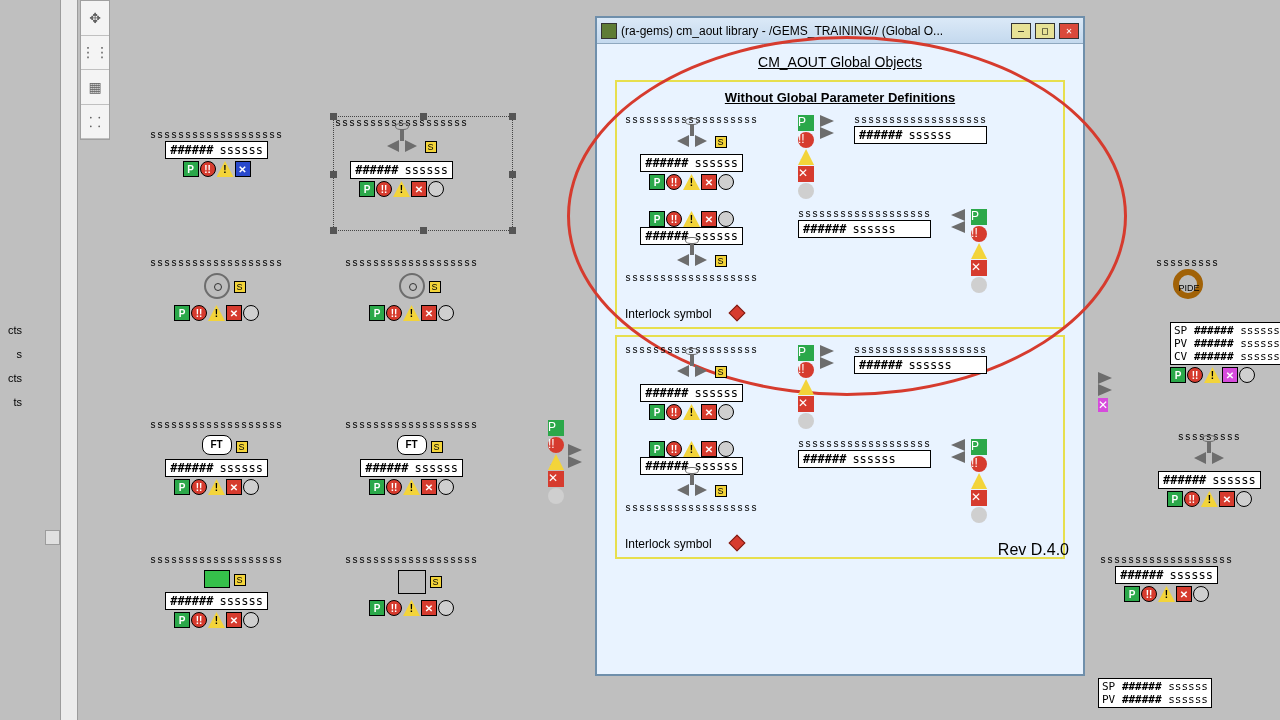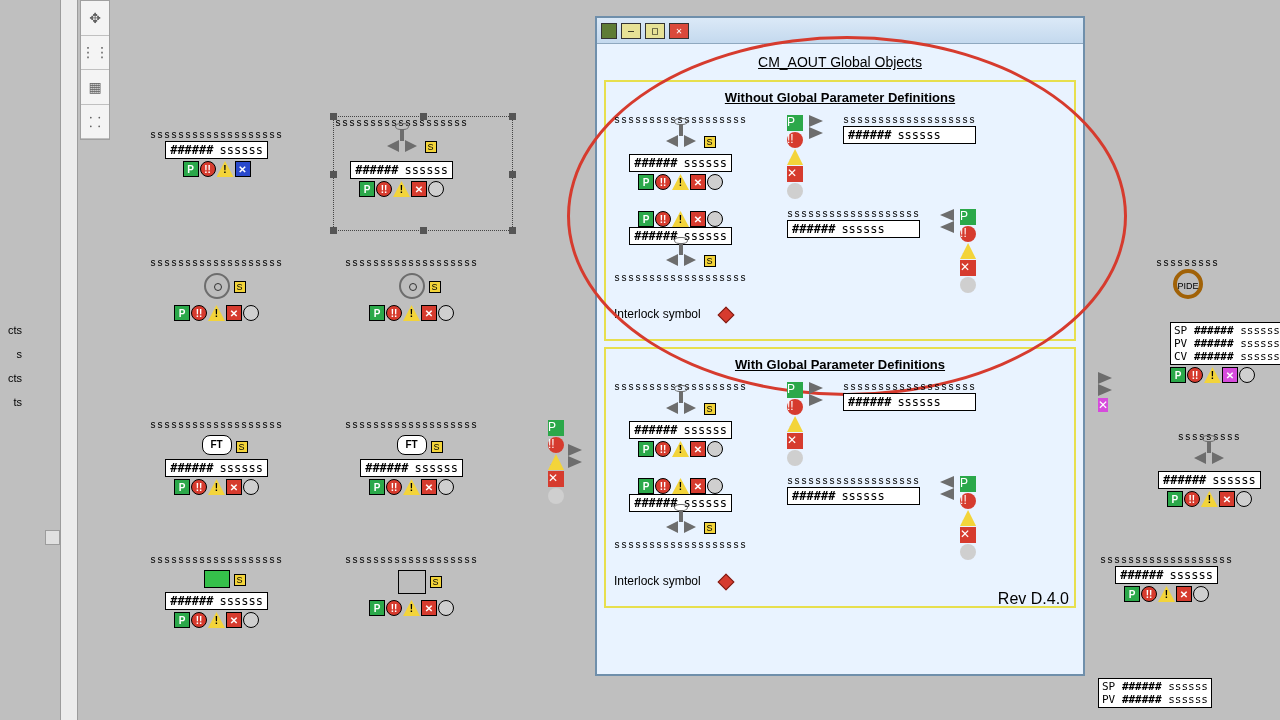--- a/index.html
+++ b/index.html
@@ -18,24 +18,24 @@
   .libwin{position:absolute;left:595px;top:16px;width:490px;height:660px;background:#e9f3ff;border:2px solid #6f8fab}
   .titlebar{height:26px;background:linear-gradient(#dbe9f7,#c4d9ee);display:flex;align-items:center;padding:0 4px;gap:4px;border-bottom:1px solid #8fa8bf}
   .titlebar .appicon{width:16px;height:16px;background:#5e7c35;border:1px solid #333}
   .titlebar .title{flex:1;font-size:12px;color:#000;white-space:nowrap;overflow:hidden;text-overflow:ellipsis}
   .winbtn{width:20px;height:16px;border:1px solid #333;display:flex;align-items:center;justify-content:center;font-size:10px;line-height:1;font-family:monospace}
   .winbtn.min{background:#e7e296}
   .winbtn.max{background:#e7e296}
   .winbtn.close{background:#da493b;color:#fff}
   .libbody{padding:6px 6px 2px 6px}
   .lib-title{text-align:center;font-weight:normal;text-decoration:underline;font-size:14px;padding:4px 0}
-  .section{border:2px solid #e7df4e;margin:6px 1px;padding:8px 8px 18px 8px}
+  .section{border:2px solid #e7df4e;margin:6px 12px;padding:8px 8px 6px 8px}
   .section-title{text-align:center;font-weight:bold;text-decoration:underline;font-size:13px;margin-bottom:10px}
   .row{display:flex;gap:40px;margin-bottom:10px}
-  .interlock{display:flex;align-items:flex-end;gap:19px;font-size:12px;padding-top:4px}
+  .interlock{display:flex;align-items:flex-start;gap:19px;font-size:12px;padding-top:4px}
   .rev{position:absolute;right:14px;bottom:8px;font-size:16px}
 
   
   .redring{position:absolute;left:-30px;top:-8px;width:560px;height:360px;border:3px solid #d63b2e;border-radius:50%;pointer-events:none}
 
   
   .obj{display:flex;flex-direction:column;align-items:center;position:relative}
   .tag{font-family:Liberation Mono, monospace;letter-spacing:1px;font-size:10px;white-space:nowrap}
   .valuebox{background:#fff;border:1px solid #000;padding:1px 4px;font-family:monospace;font-size:12px;white-space:nowrap;display:flex;gap:6px}
   .valuebox .hash{font-weight:bold}
@@ -58,21 +58,21 @@
   .valve .stem{position:absolute;left:17px;top:-6px;width:4px;height:12px;background:#6d6d6d}
   .valve .wheel{position:absolute;left:12px;top:-12px;width:14px;height:7px;border:1px solid #6d6d6d;border-radius:50%/60%}
   .wedge{width:28px;height:24px;position:relative}
   .wedge:before,.wedge:after{content:"";position:absolute;left:0;width:0;height:0;border-left:14px solid #6d6d6d;border-top:6px solid transparent;border-bottom:6px solid transparent}
   .wedge:before{top:0}
   .wedge:after{bottom:0}
   .pump{width:26px;height:26px;border:2px solid #6d6d6d;border-radius:50%;background:#bdbdbd;position:relative}
   .pump:after{content:"";position:absolute;left:8px;top:8px;width:6px;height:6px;border:1px solid #333;border-radius:50%}
   .ft{width:30px;height:20px;border:1px solid #000;border-radius:8px;background:#fff;font-size:10px;font-weight:bold;text-align:center;line-height:18px}
   .sq{width:28px;height:24px;border:1px solid #000;background:#bdbdbd}
-  .pide{width:30px;height:30px;border:4px solid #a16207;border-radius:50%;background:#bdbdbd;font-size:9px;line-height:26px;text-align:right}
+  .pide{width:30px;height:30px;border:6px solid #a16207;border-radius:50%;background:#bdbdbd;font-size:9px;line-height:26px;text-align:center}
   .diamond{width:12px;height:12px;background:#d63b2e;transform:rotate(45deg);display:inline-block;border:1px solid #7a1c14}
 
   
   .selbox{position:absolute;border:1px dotted #444}
   .selbox .h{position:absolute;width:7px;height:7px;background:#555}
 
   
   .canvas-obj{position:absolute}
 
   
@@ -320,20 +320,21 @@
 <div class="canvas-obj" style="left:1098px;top:678px">
   <div class="pide-block">
     <div><span>SP</span> <b>######</b> <span>ssssss</span></div>
     <div><span>PV</span> <b>######</b> <span>ssssss</span></div>
   </div>
 </div>
 
 <div class="libwin">
   <div class="titlebar">
     <div class="appicon"></div>
+    <div class="title">(ra-gems) cm_aout library - /GEMS_TRAINING// (Global O...</div>
     <div class="winbtn min">—</div>
     <div class="winbtn max">□</div>
     <div class="winbtn close">✕</div>
   </div>
 
   <div class="libbody" style="position:relative">
     <div class="lib-title">CM_AOUT Global Objects</div>
 
     <div class="redring"></div>
 
@@ -424,21 +425,20 @@
         </div>
       </div>
 
       <div class="interlock">
         <span>Interlock symbol</span>
         <span class="diamond"></span>
       </div>
     </div>
 
     <div class="section">
-      <div class="section-title">With Global Parameter Definitions</div>
 
       <div class="row">
         <div class="obj">
           <div class="tag">sssssssssssssssssss</div>
           <div style="position:relative;margin:4px 0">
               <div class="valve">
                 <div class="stem"></div>
                 <div class="wheel"></div>
               </div>
               <div class="sflag" style="right:-16px;top:6px">S</div>

